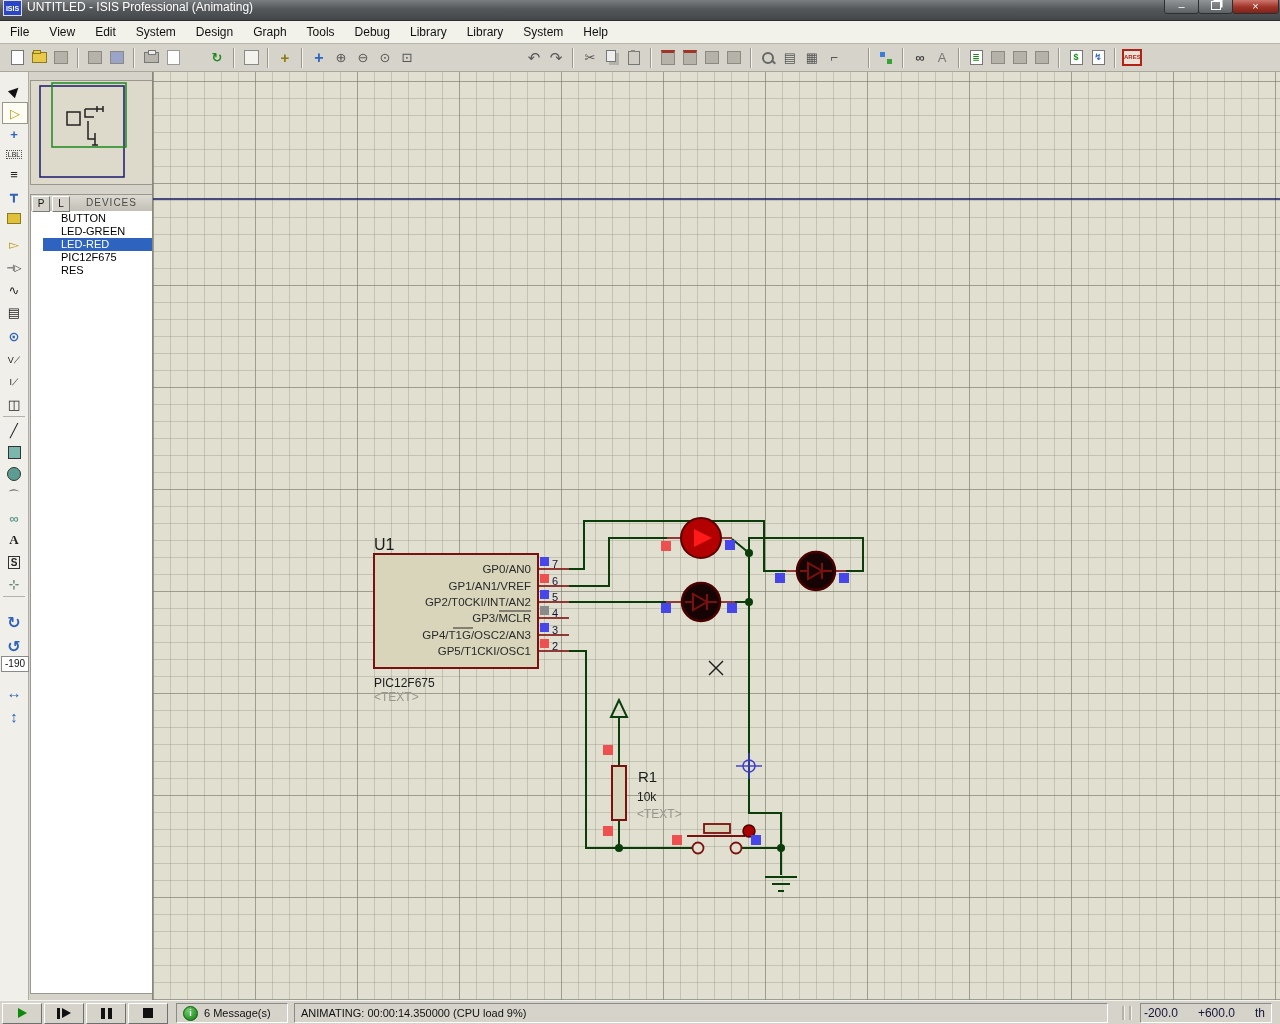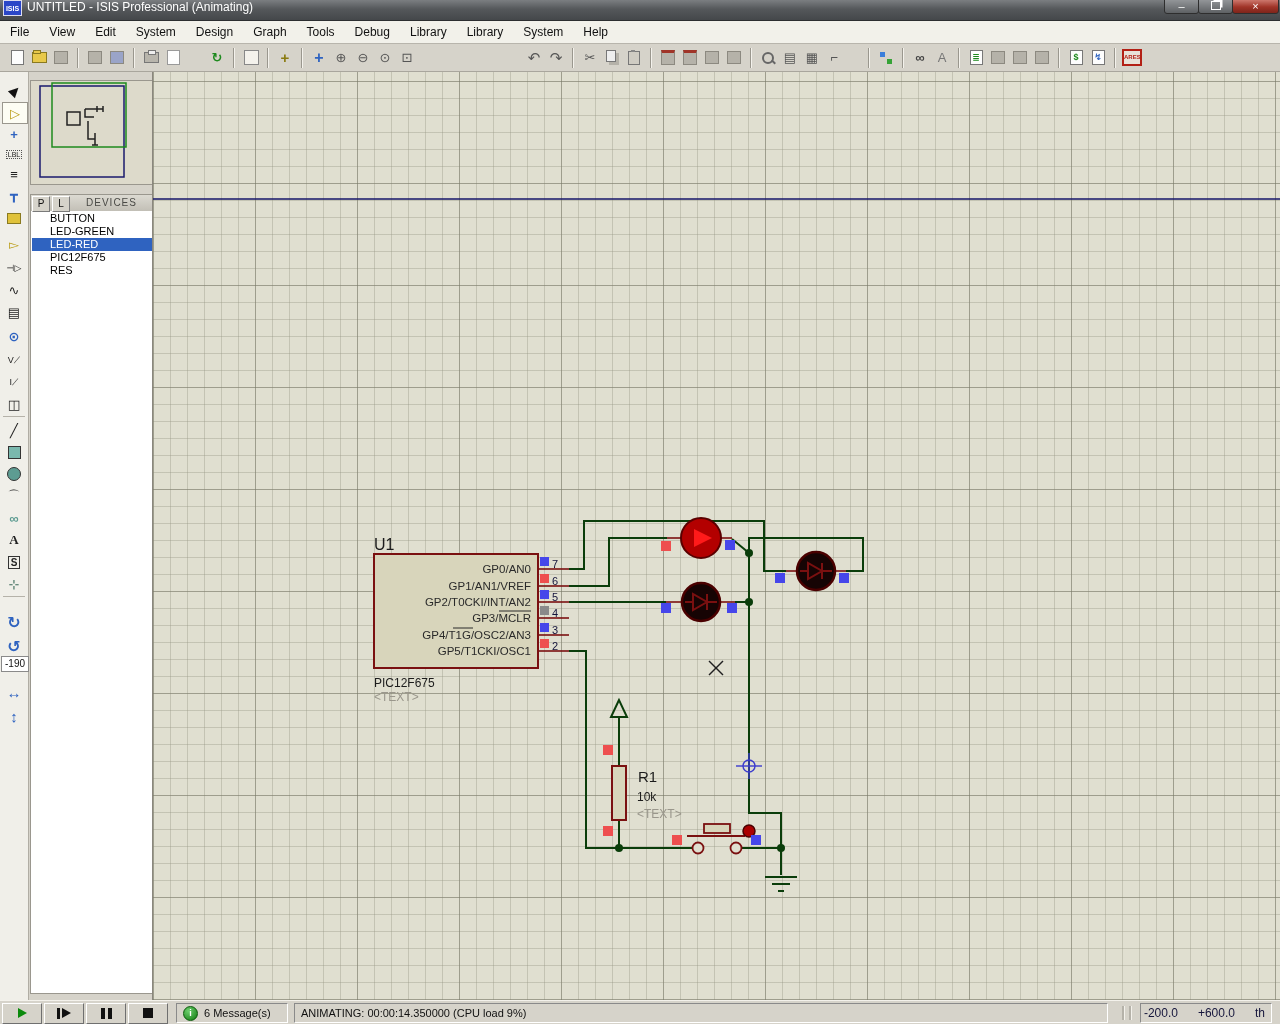--- a/index.html
+++ b/index.html
@@ -44,21 +44,21 @@
   .lt-sel{background:#fdfdf4;border:1px solid #9a978e;}
   .cursor-shape{display:inline-block;transform:rotate(-45deg);color:#111;}
   .ltdiv{position:absolute;left:3px;width:22px;height:1px;background:#b5b2a9;}
   #angle-field{position:absolute;left:1px;width:26px;height:14px;background:#fff;border:1px solid #8a8a8a;font-size:10px;text-align:center;line-height:14px;color:#111;}
   
   #overview{left:30px;top:80px;width:121px;height:103px;background:#dddacb;border:1px solid #9a978e;}
   #devices-panel{left:30px;top:194px;width:121px;height:798px;background:#fff;border:1px solid #9a978e;}
   #devices-header{position:absolute;left:0;top:0;width:121px;height:16px;background:linear-gradient(#dcdad2,#c2bfb6);display:flex;font-size:10px;}
   .pl-btn{width:16px;height:14px;margin:1px 1px 0 1px;background:#d6d3ca;border:1px solid;border-color:#fff #7a7a7a #7a7a7a #fff;font-size:10px;text-align:center;line-height:13px;color:#111;}
   #devices-title{flex:1;text-align:center;line-height:16px;color:#4a4a46;letter-spacing:1px;}
-  .dev-row{position:absolute;left:1px;width:118px;height:13px;font-size:11px;line-height:13px;padding-left:18px;color:#000;}
+  .dev-row{position:absolute;left:12px;width:118px;height:13px;font-size:11px;line-height:13px;padding-left:18px;color:#000;}
   .dev-sel{background:#2f63c0;color:#fff;}
   
   #canvas{left:152px;top:72px;width:1128px;height:928px;background-color:#e0dfd0;
     background-image:
       repeating-linear-gradient(90deg,rgba(120,120,103,.50) 0 1px,transparent 1px 102px),
       repeating-linear-gradient(0deg,rgba(120,120,103,.50) 0 1px,transparent 1px 102px),
       repeating-linear-gradient(90deg,rgba(150,150,132,.38) 0 1px,transparent 1px 17px),
       repeating-linear-gradient(0deg,rgba(150,150,132,.38) 0 1px,transparent 1px 17px);
     border-left:1px solid #8a877e;}
   #schsvg{position:absolute;left:0;top:0;}

